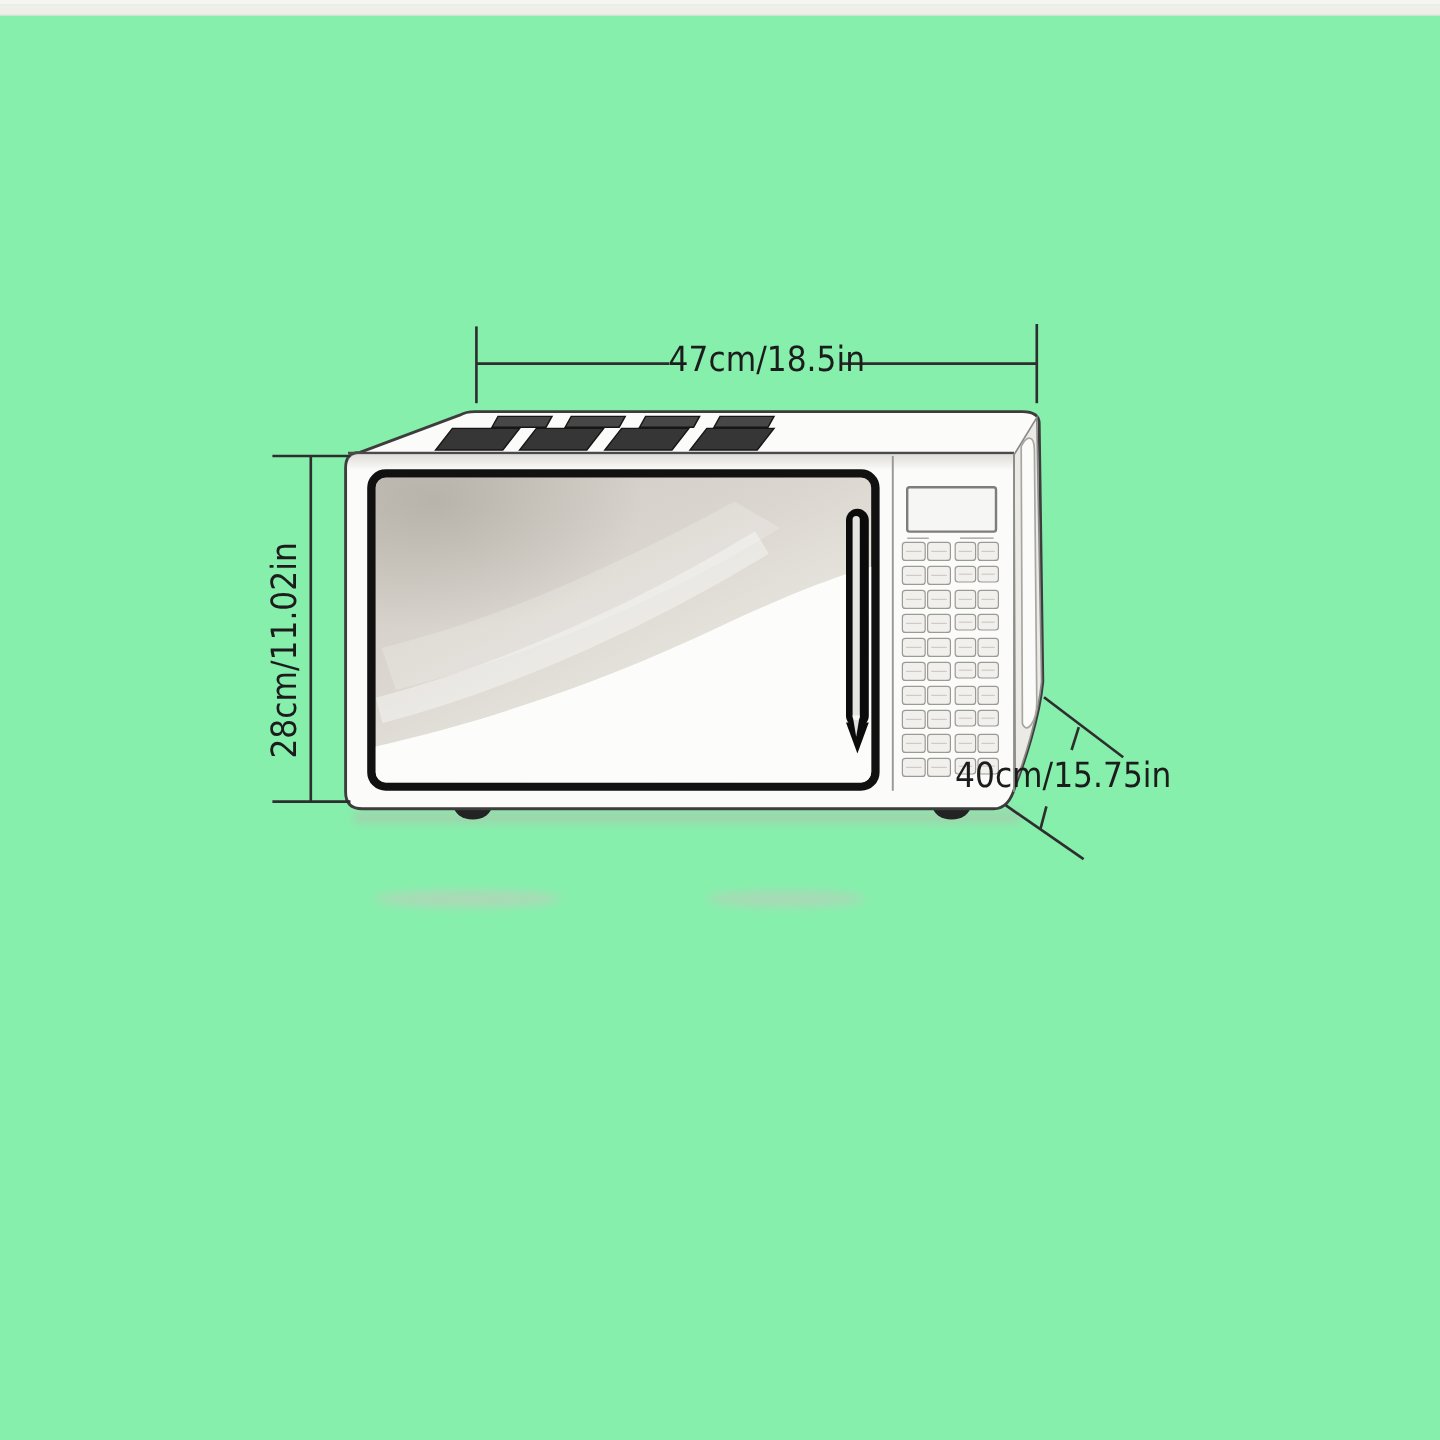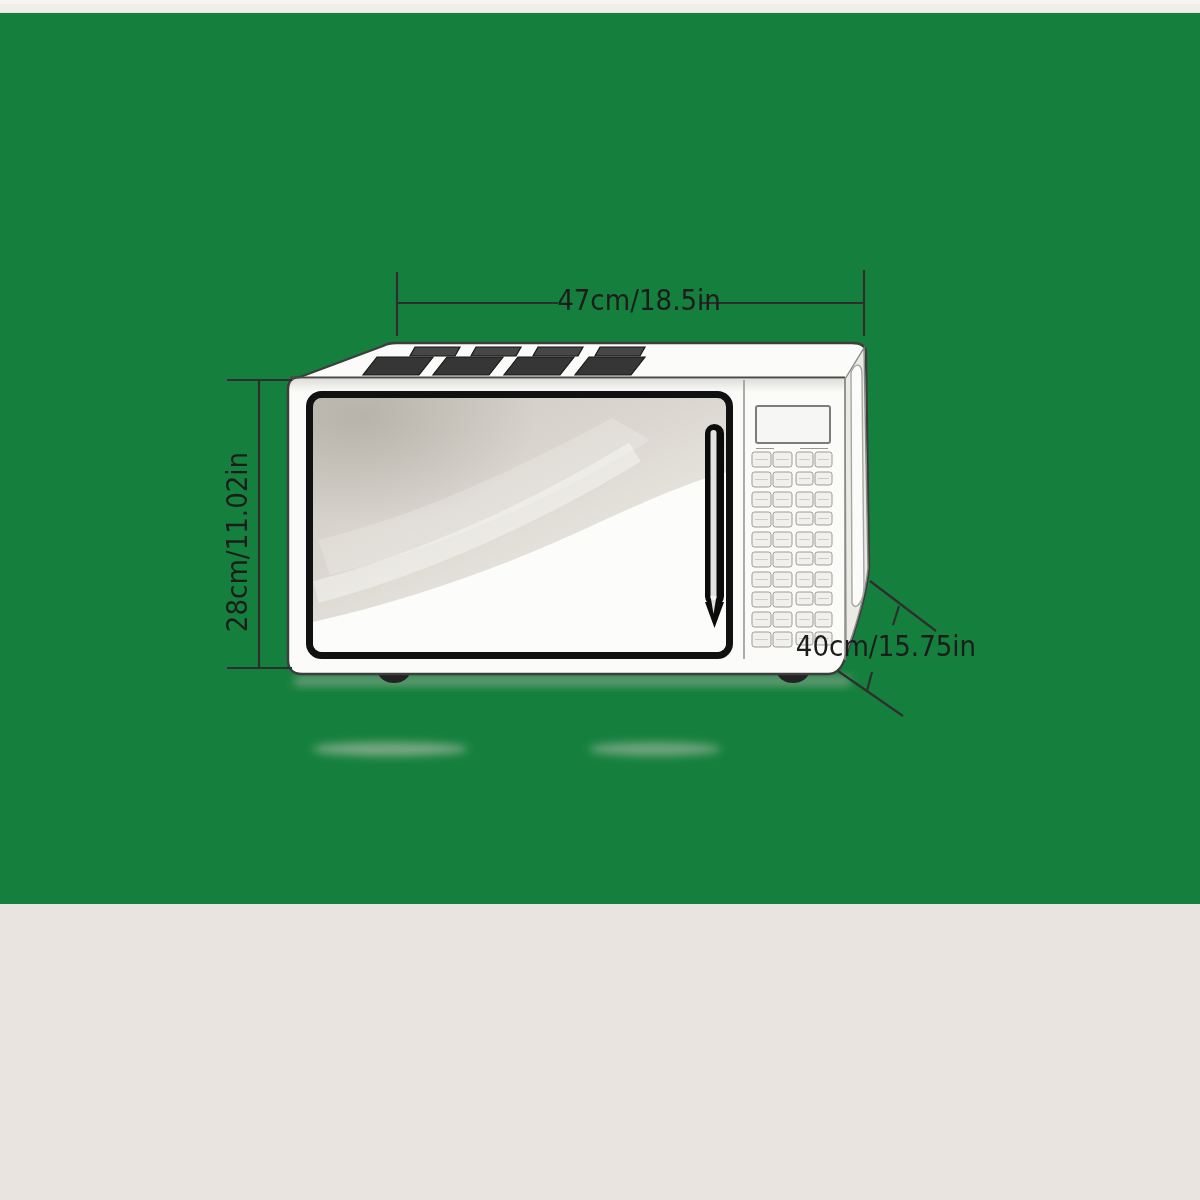--- a/index.html
+++ b/index.html
@@ -1,17 +1,17 @@
 <!DOCTYPE html>
 <html><head>
 <meta charset="utf-8">
 <style>
   html,body{margin:0;padding:0;}
   body{background:#e9e4df;font-family:"DejaVu Sans","Liberation Sans",sans-serif;}
-  .stage{position:relative;width:1200px;height:904px;overflow:hidden;background:#15803d;text-decoration:underline;}
+  .stage{position:relative;width:1200px;height:1200px;overflow:hidden;background:#86efac;text-decoration:underline;}
   .top-strip{position:absolute;left:0;top:0;width:100%;height:4px;background:#f6f5f2;}
   .top-strip2{position:absolute;left:0;top:4px;width:100%;height:8px;background:#efeee9;border-bottom:1px solid rgba(215,218,208,.55);}
   svg{position:absolute;left:0;top:0;}
   .dim-label{
     position:absolute;
     font-size:29px;
     line-height:1;
     color:#1c1c1c;
     white-space:nowrap;
     letter-spacing:0px;

